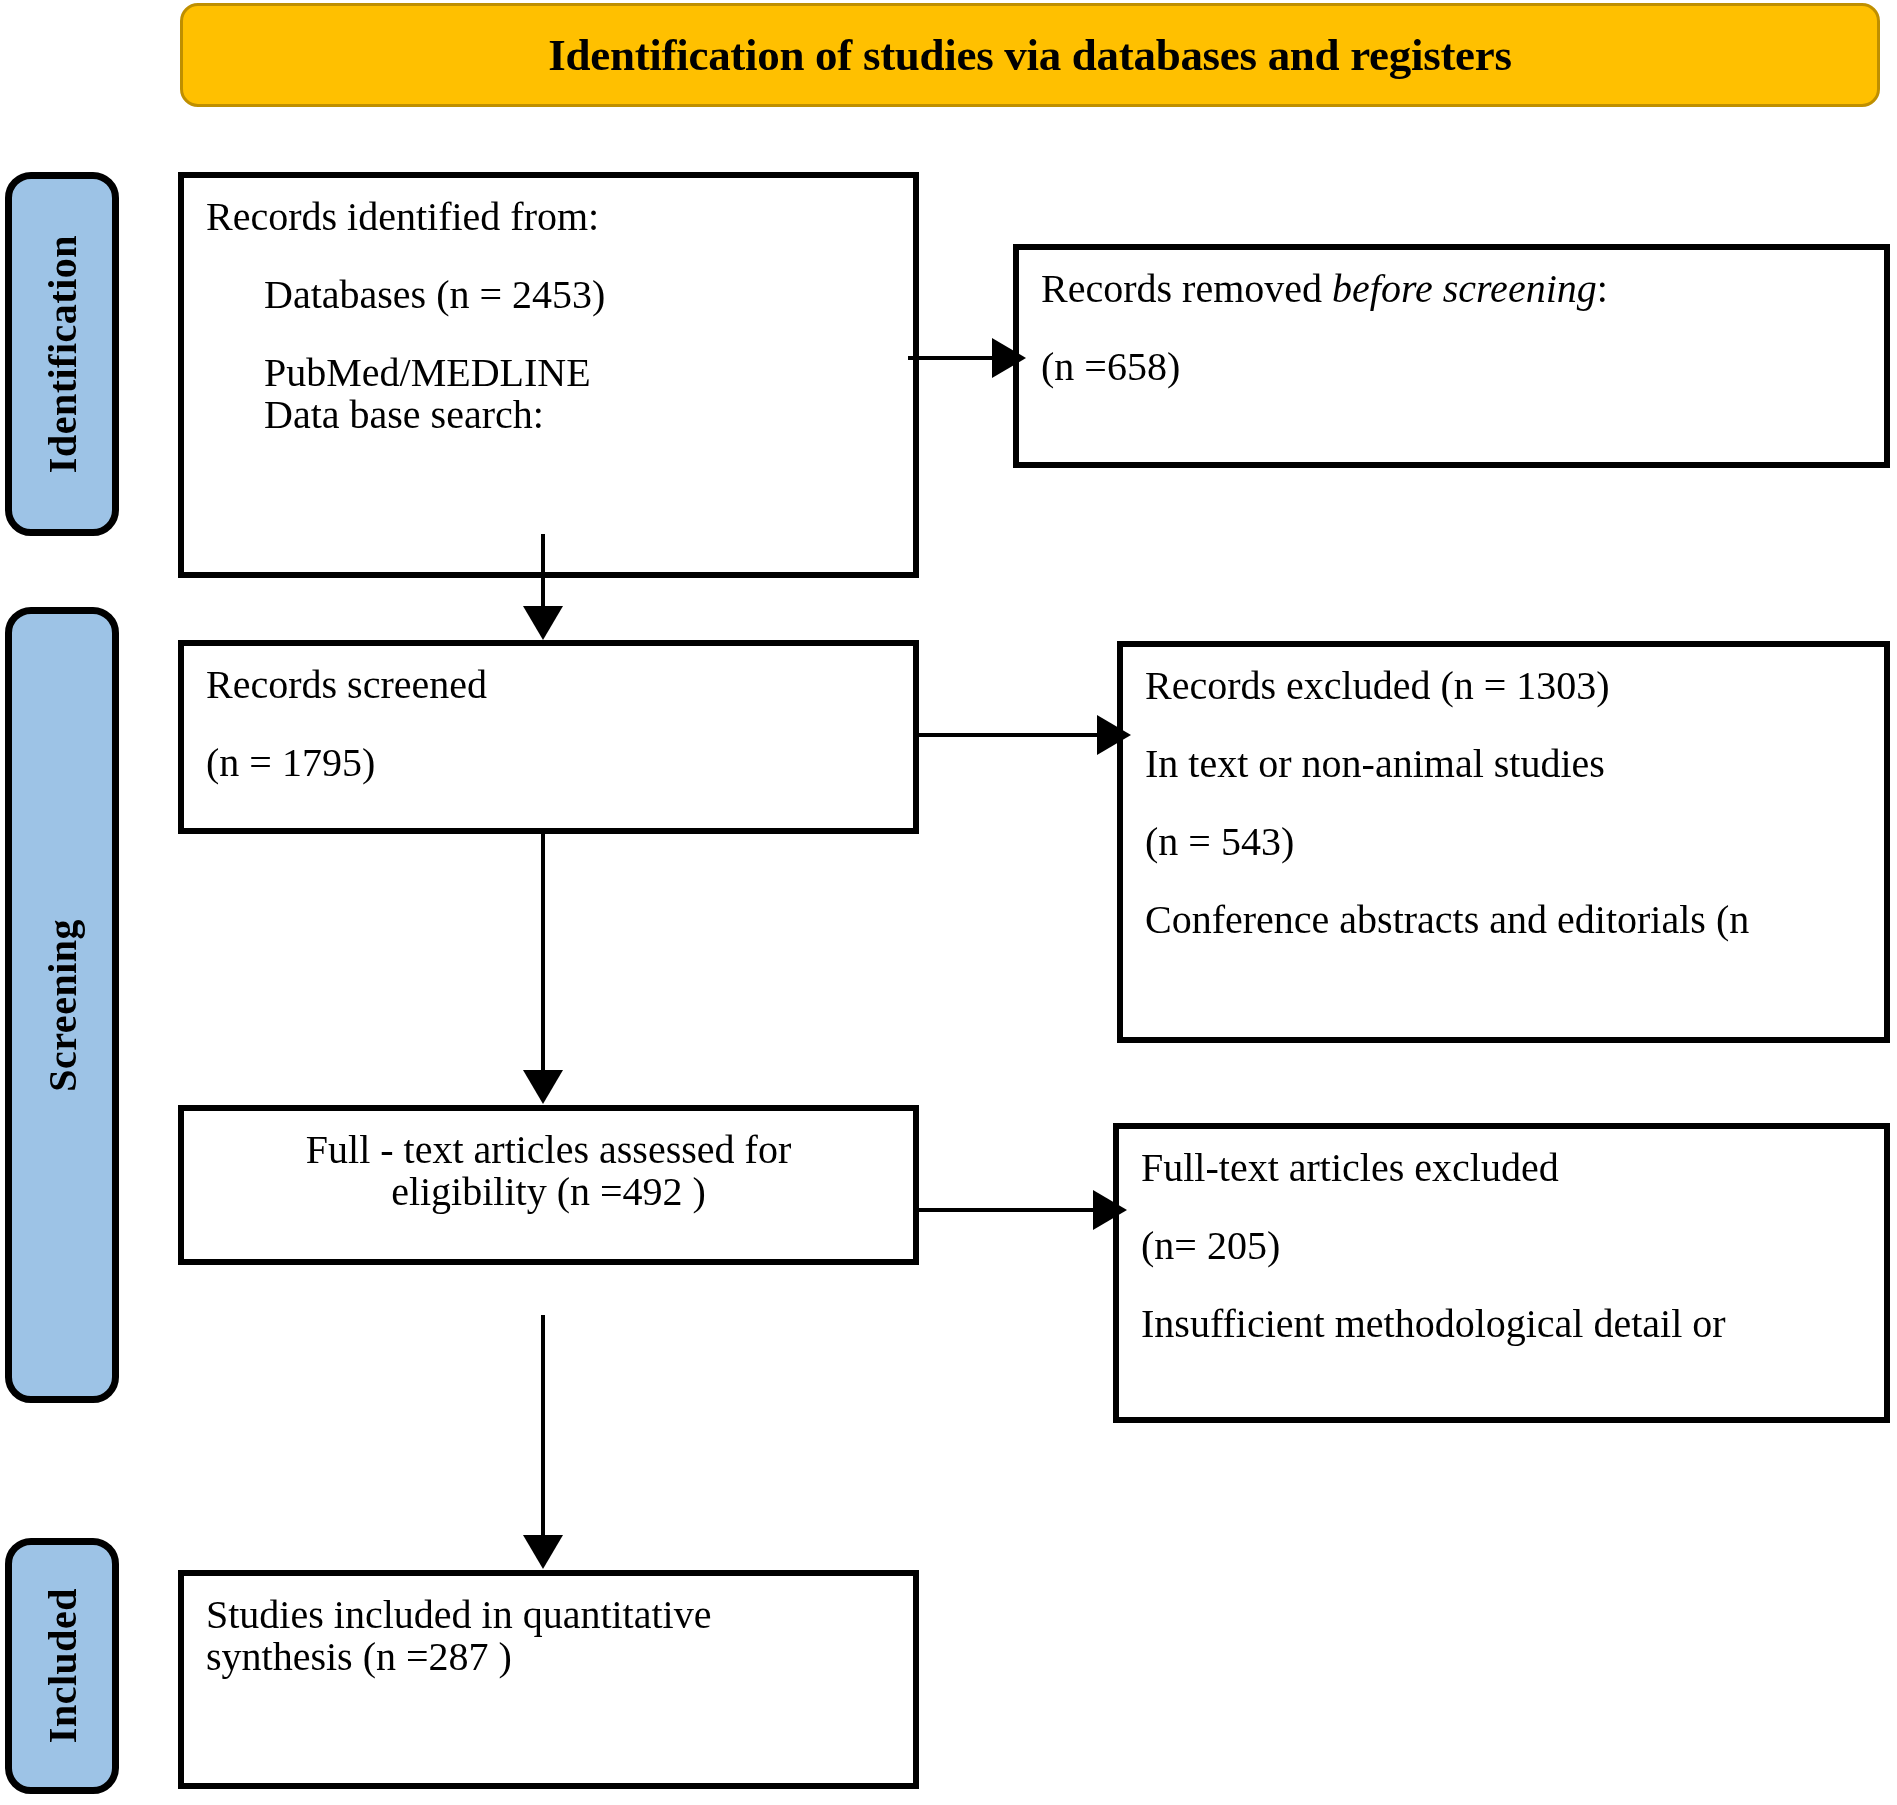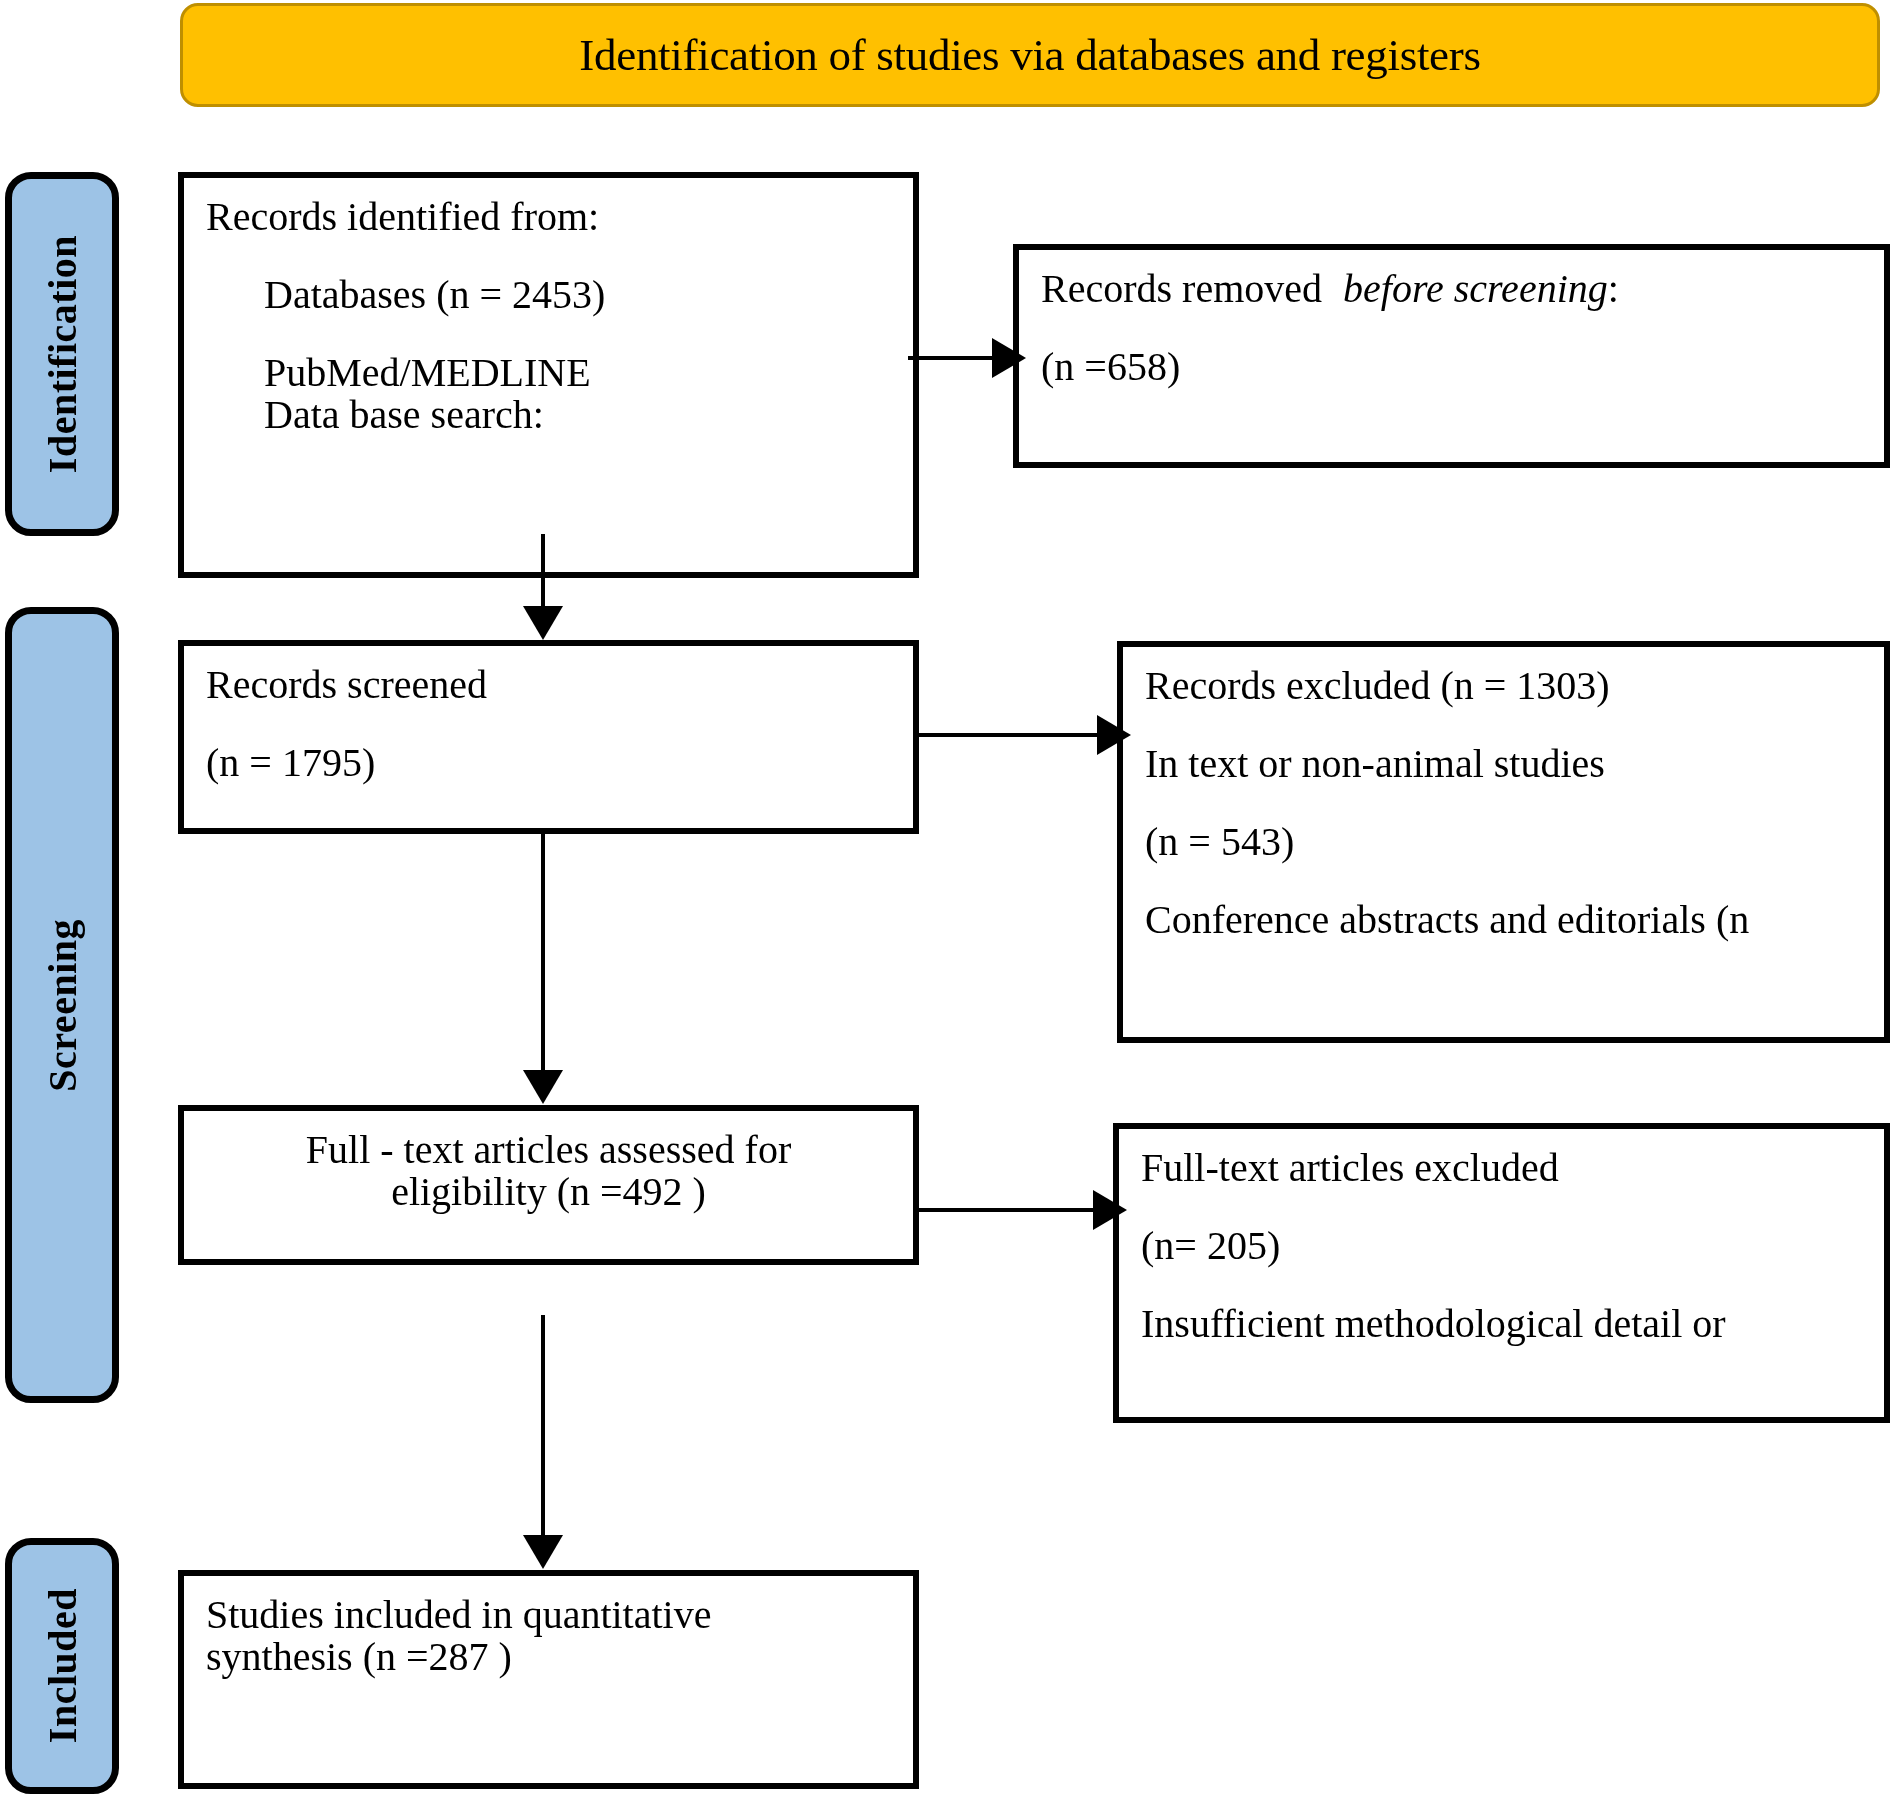--- a/index.html
+++ b/index.html
@@ -26,21 +26,21 @@
     background: #FFC000;
     border: 3px solid #bf8f00;
     border-radius: 18px;
     box-sizing: border-box;
     display: flex;
     align-items: center;
     justify-content: center;
   }
   .header-title {
     font-size: 45px;
-    font-weight: normal;
+    font-weight: bold;
     color: #000000;
     letter-spacing: -0.3px;
     text-align: center;
     line-height: 1;
   }
 
   
   .stage-tab {
     position: absolute;
     left: 5px;
@@ -74,21 +74,21 @@
     box-sizing: border-box;
     padding: 18px 22px;
     color: #000000;
     font-size: 40px;
     line-height: 1.05;
   }
   .pbox .ln { margin: 0; white-space: nowrap; }
   .pbox .gap { height: 36px; }
   .pbox .indent { padding-left: 58px; }
   .pbox.center { text-align: center; }
-  .pbox .ital { font-style: italic; margin-left: 11px; }
+  .pbox .ital { font-style: italic; }
 
   #box-identified      { left: 178px;  top: 172px;  width: 741px;  height: 406px; }
   #box-removed         { left: 1013px; top: 244px;  width: 877px;  height: 224px; }
   #box-screened        { left: 178px;  top: 640px;  width: 741px;  height: 194px; }
   #box-rec-excluded    { left: 1117px; top: 641px;  width: 773px;  height: 402px; }
   #box-fulltext        { left: 178px;  top: 1105px; width: 741px;  height: 160px; }
   #box-ft-excluded     { left: 1113px; top: 1098px; width: 777px;  height: 300px; margin-top: 25px; }
   #box-included        { left: 178px;  top: 1570px; width: 741px;  height: 219px; }
 
   

